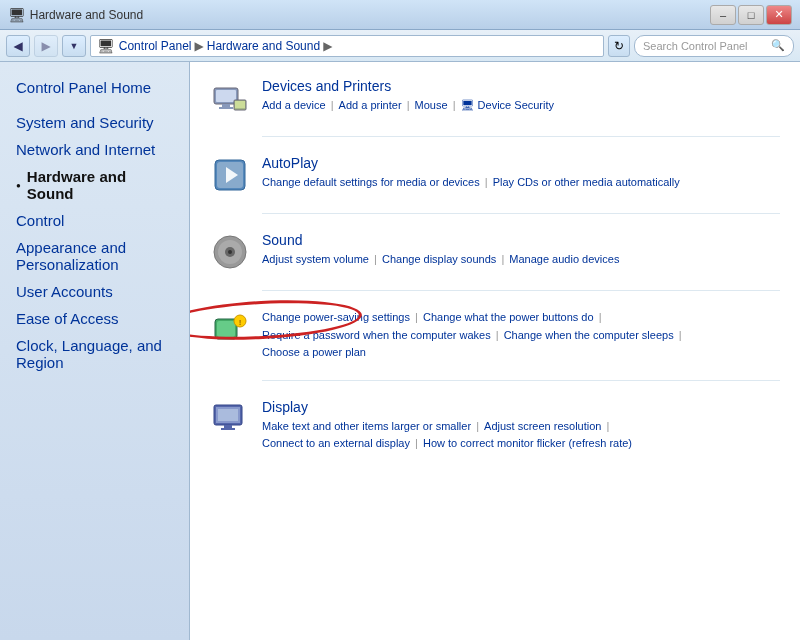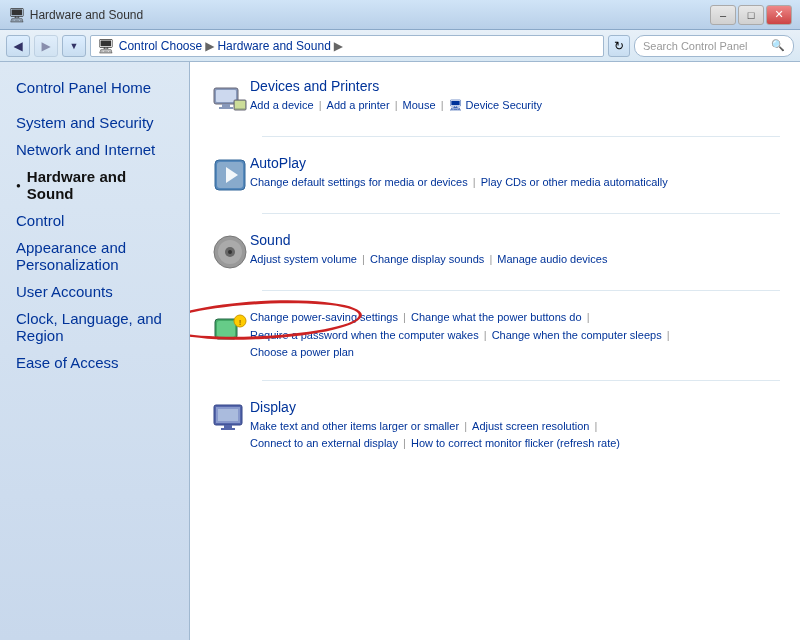--- a/index.html
+++ b/index.html
@@ -154,20 +154,21 @@
       background: white;
       padding: 16px 20px;
       overflow-y: auto;
     }
 
     
     .category-row {
       display: flex;
       align-items: flex-start;
       margin-bottom: 18px;
+      gap: 12px;
     }
     .category-icon {
       width: 40px;
       height: 40px;
       flex-shrink: 0;
       display: flex;
       align-items: center;
       justify-content: center;
       font-size: 28px;
     }
@@ -235,21 +236,21 @@
     <div class="tb-btn close">✕</div>
   </div>
 </div>
 
 <div class="address-bar">
   <div class="nav-btn">◀</div>
   <div class="nav-btn disabled">▶</div>
   <div class="nav-btn" style="font-size:9px;">▼</div>
   <div class="address-path">
     <span style="margin-right:4px; font-size:14px;">🖥</span>
-    <span class="crumb" style="cursor:pointer;color:#003399;">Control Choose</span>
+    <span class="crumb" style="cursor:pointer;color:#003399;">Control Panel</span>
     <span class="sep">▶</span>
     <span class="crumb">Hardware and Sound</span>
     <span class="sep">▶</span>
   </div>
   <div class="refresh-btn">↻</div>
   <div class="search-box">
     <span>Search Control Panel</span>
     <span>🔍</span>
   </div>
 </div>
@@ -273,24 +274,24 @@
     <div class="sidebar-item">
       <span>Control</span>
     </div>
     <div class="sidebar-item">
       <span>Appearance and Personalization</span>
     </div>
     <div class="sidebar-item">
       <span>User Accounts</span>
     </div>
     <div class="sidebar-item">
+      <span>Ease of Access</span>
+    </div>
+    <div class="sidebar-item">
       <span>Clock, Language, and Region</span>
-    </div>
-    <div class="sidebar-item">
-      <span>Ease of Access</span>
     </div>
   </div>
 
   <div class="content">
 
     <div class="category-row">
       <div class="category-icon">
         <svg class="svg-icon" viewBox="0 0 36 36">
           <rect x="2" y="8" width="24" height="16" rx="2" fill="#8899bb" stroke="#667" stroke-width="1"></rect>
           <rect x="4" y="10" width="20" height="12" rx="1" fill="#ccd8ee"></rect>

